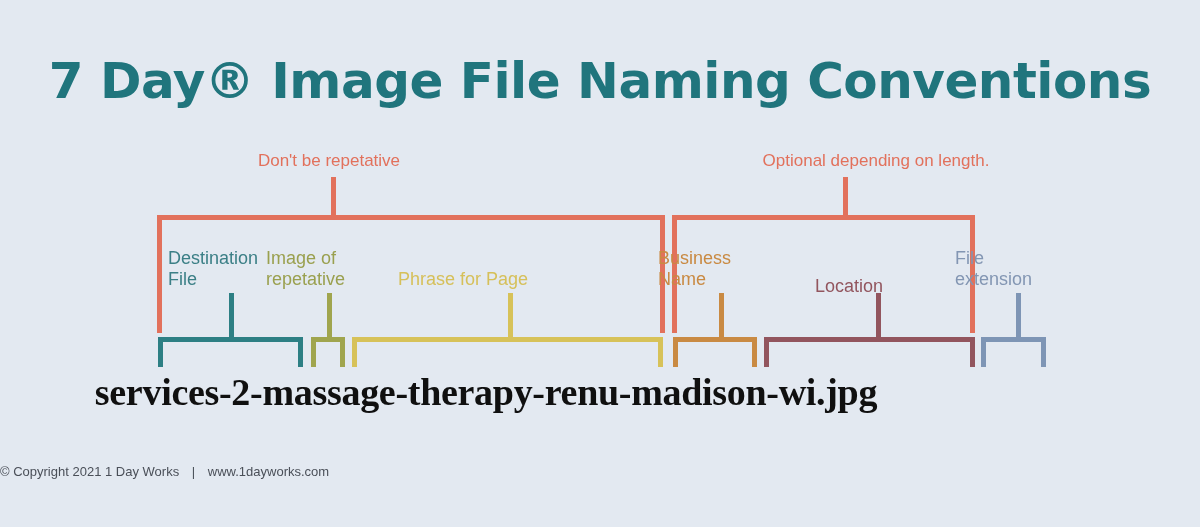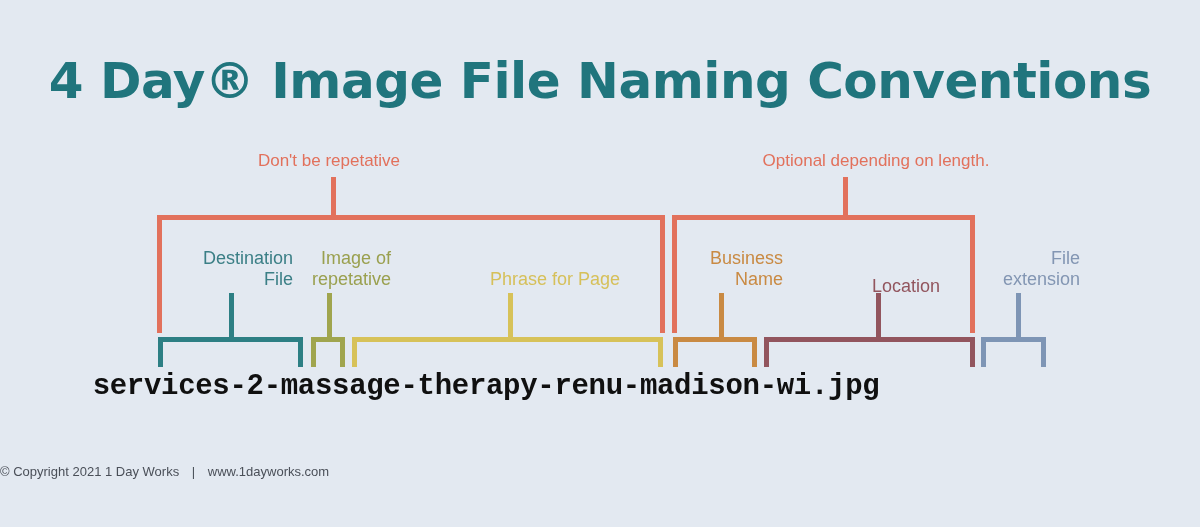--- a/index.html
+++ b/index.html
@@ -70,40 +70,40 @@
   .c-gold   { background: #d7c259; }
   .c-orange { background: #c98a43; }
   .c-mauve  { background: #92555e; }
   .c-blue   { background: #7e95b5; }
 
   
   .seglabel {
     position: absolute;
     font-size: 18px;
     line-height: 21px;
-    text-align: right;
+    text-align: left;
     white-space: normal;
   }
   .t-teal   { color: #3b7f86; }
   .t-olive  { color: #9aa04f; }
   .t-gold   { color: #d6c05a; }
   .t-orange { color: #c98a43; }
   .t-mauve  { color: #92555e; }
   .t-blue   { color: #8396b3; }
 
   
   .filename {
     position: absolute;
     left: 0;
     top: 370px;
     width: 972px;
     text-align: center;
-    font-family: Liberation Mono, monospace;
+    font-family: Liberation Serif, serif;
     font-weight: bold;
-    font-size: 29px;
+    font-size: 38px;
     letter-spacing: -0.3px;
     color: #101010;
     white-space: nowrap;
   }
 
   
   .footer {
     position: absolute;
     left: 0;
     top: 464px;
@@ -112,21 +112,21 @@
     color: #4a4f58;
     white-space: nowrap;
   }
   .footer .sep { padding: 0 9px; }
 </style>
 </head>
 <body>
 
 <div id="canvas">
 
-  <div class="title">4 Day® Image File Naming Conventions</div>
+  <div class="title">7 Day® Image File Naming Conventions</div>
 
   <div class="annot annot-1">Don't be repetative</div>
   <div class="annot annot-2">Optional depending on length.</div>
 
   <div class="stem c-red" style="left:331px; top:177px; height:39px;"></div>
   <div class="stem c-red" style="left:843px; top:177px; height:39px;"></div>
 
   <div class="rail c-red" style="left:157px; top:215px; width:508px;"></div>
   <div class="leg c-red" style="left:157px; top:215px; height:118px;"></div>
   <div class="leg c-red" style="left:660px; top:215px; height:118px;"></div>

